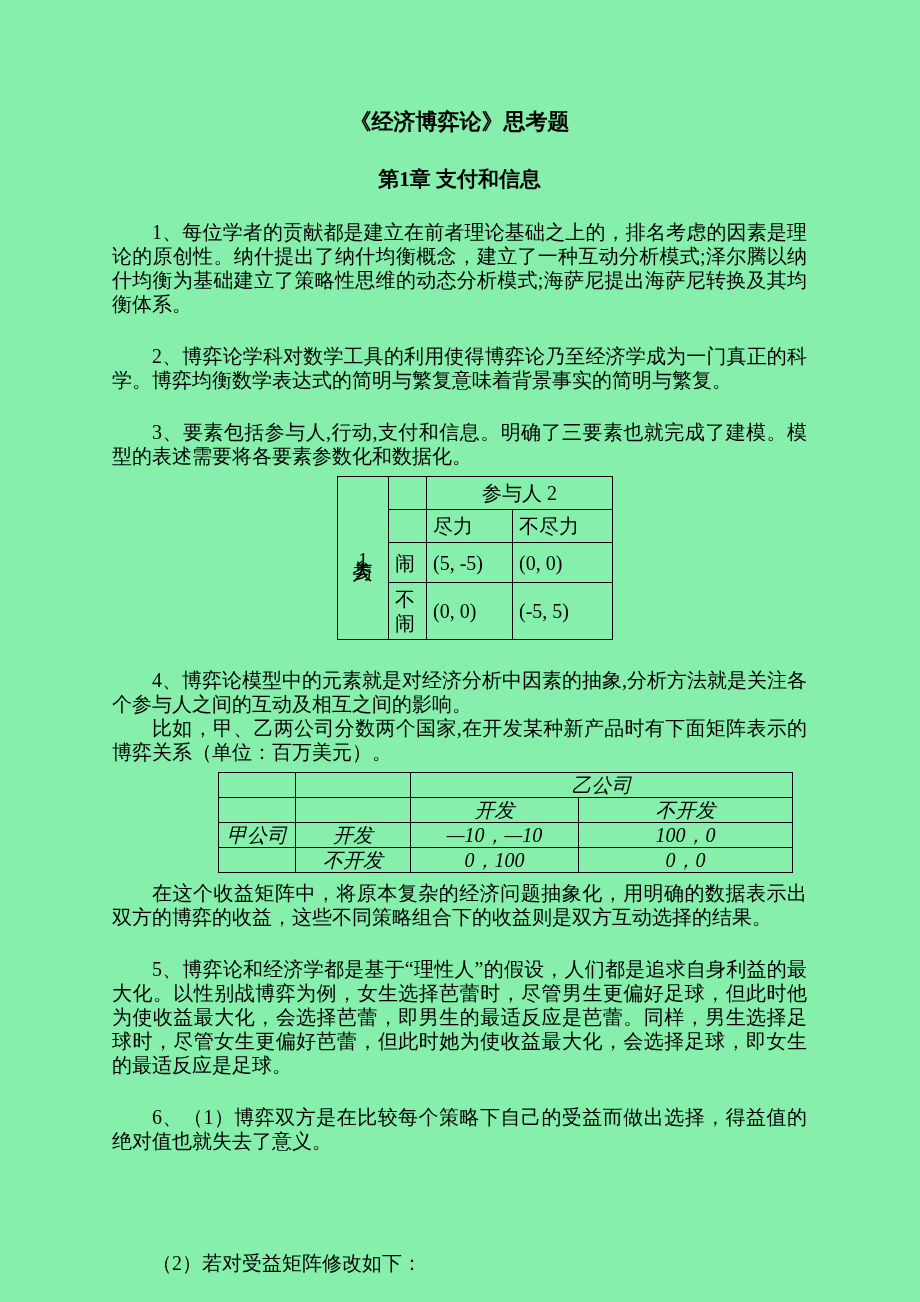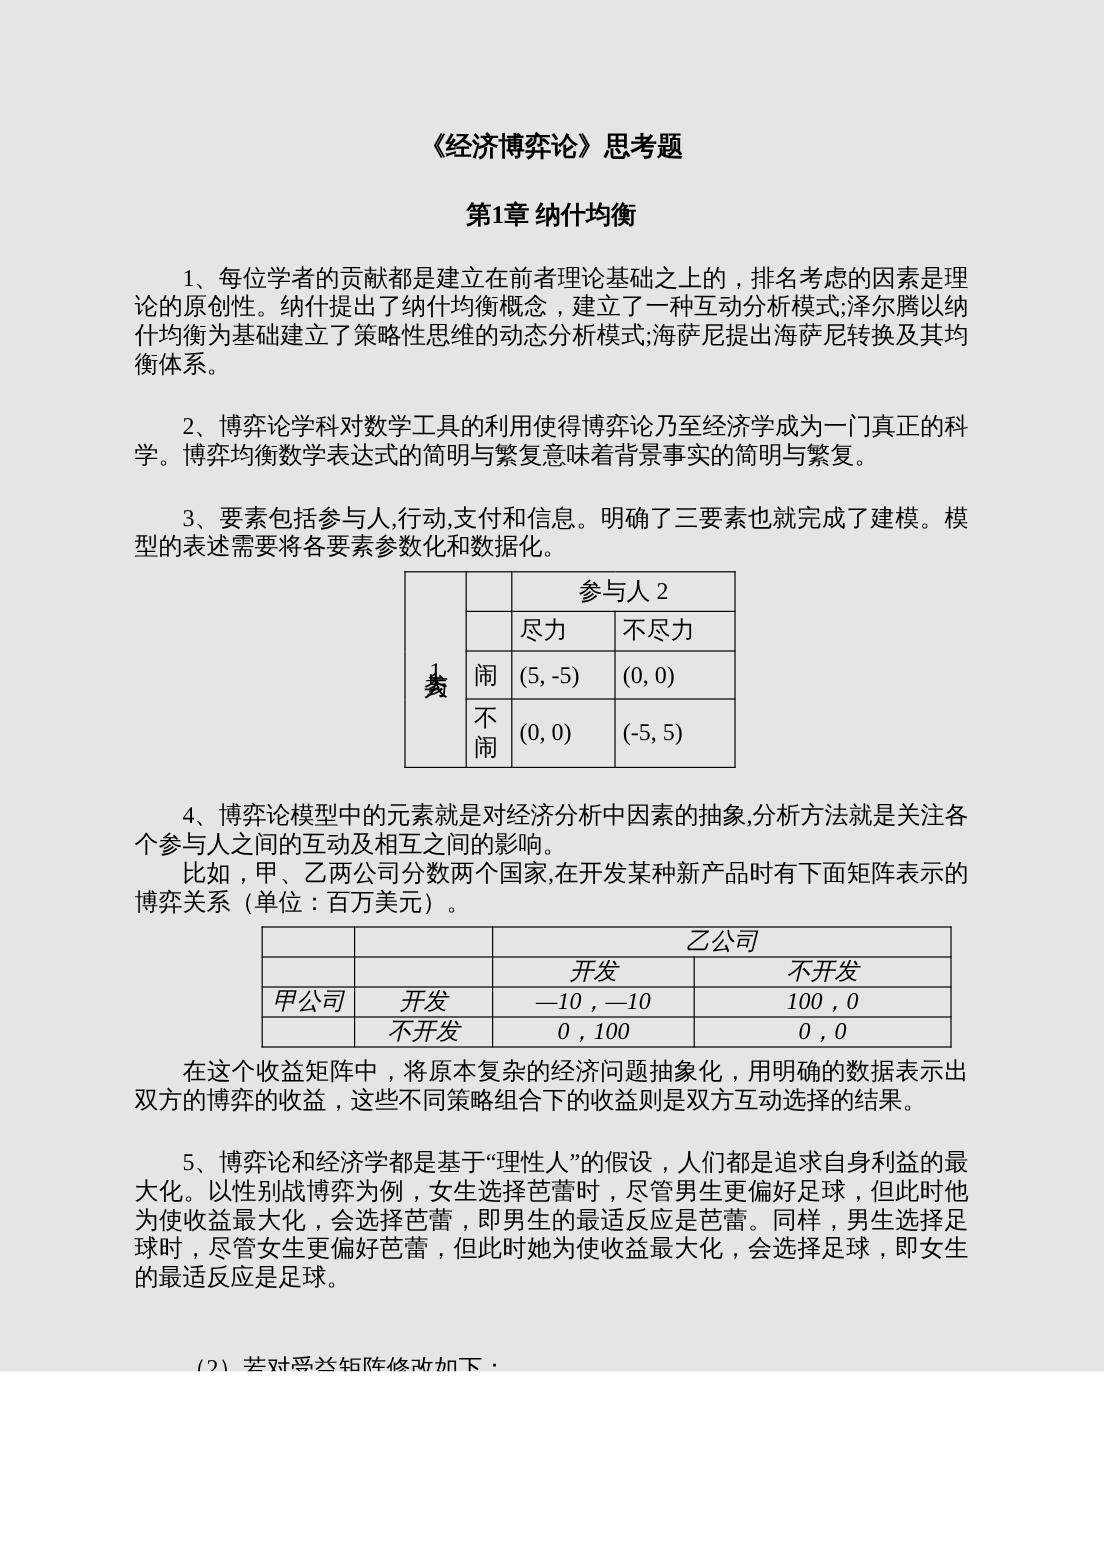--- a/index.html
+++ b/index.html
@@ -1,39 +1,39 @@
 <!DOCTYPE html>
 <html><head>
 <meta charset="utf-8">
 <style>
   * { margin:0; padding:0; box-sizing:border-box; }
   html,body { background:#ffffff; }
   .page {
     position:relative;
-    width:920px; height:1143px;
-    background:#e5e5e5;
+    width:920px; height:1302px;
+    background:#86efac;
     color:#000000;
     font-family:"Liberation Serif","DejaVu Serif",serif;
     font-size:20px; line-height:24px;
     padding:108px 113px 0 112px;
     overflow:hidden;
   }
   .doc-title {
     text-align:center; font-weight:bold;
     font-size:22px; line-height:28px;
   }
   .chapter-heading {
     text-align:center; font-weight:bold;
     font-size:21px; line-height:26px;
     margin-top:30px;
   }
   .para { text-indent:2em; margin-top:28px; text-align:justify; }
   .para.cont { margin-top:0; }
   .para.after-table { margin-top:8px; }
-  .para.big-gap { margin-top:52px; }
+  .para.big-gap { margin-top:98px; }
 
   table { border-collapse:collapse; table-layout:fixed; font-size:20px; line-height:24px; }
   td { border:1px solid #000; padding:4px 6px; vertical-align:middle; overflow:hidden; }
 
   .t1 { margin:8px 0 0 225px; }
   .t1 td { text-align:left; }
   .t1 td.center { text-align:center; }
   .t1 td.vert {
     writing-mode:vertical-rl;
     text-orientation:upright;
@@ -48,21 +48,21 @@
   .t2 { margin:8px 0 0 106px; }
   .t2 td { text-align:center; height:24px; padding:0 4px;font-style:italic; }
 </style>
 </head>
 <body>
 
 <div class="page">
 
   <div class="doc-title">《经济博弈论》思考题</div>
 
-  <div class="chapter-heading">第1章 纳什均衡</div>
+  <div class="chapter-heading">第1章 支付和信息</div>
 
   <p class="para">1、每位学者的贡献都是建立在前者理论基础之上的，排名考虑的因素是理论的原创性。纳什提出了纳什均衡概念，建立了一种互动分析模式;泽尔腾以纳什均衡为基础建立了策略性思维的动态分析模式;海萨尼提出海萨尼转换及其均衡体系。</p>
 
   <p class="para">2、博弈论学科对数学工具的利用使得博弈论乃至经济学成为一门真正的科学。博弈均衡数学表达式的简明与繁复意味着背景事实的简明与繁复。</p>
 
   <p class="para">3、要素包括参与人,行动,支付和信息。明确了三要素也就完成了建模。模型的表述需要将各要素参数化和数据化。</p>
 
   <table class="t1">
     <colgroup>
       <col style="width:32px">
@@ -128,16 +128,17 @@
       <td>0，100</td>
       <td>0，0</td>
     </tr>
   </tbody>
     </table>
 
   <p class="para after-table">在这个收益矩阵中，将原本复杂的经济问题抽象化，用明确的数据表示出双方的博弈的收益，这些不同策略组合下的收益则是双方互动选择的结果。</p>
 
   <p class="para">5、博弈论和经济学都是基于“理性人”的假设，人们都是追求自身利益的最大化。以性别战博弈为例，女生选择芭蕾时，尽管男生更偏好足球，但此时他为使收益最大化，会选择芭蕾，即男生的最适反应是芭蕾。同样，男生选择足球时，尽管女生更偏好芭蕾，但此时她为使收益最大化，会选择足球，即女生的最适反应是足球。</p>
 
+  <p class="para">6、（1）博弈双方是在比较每个策略下自己的受益而做出选择，得益值的绝对值也就失去了意义。</p>
 
   <p class="para big-gap">（2）若对受益矩阵修改如下：</p>
 
 </div>
 
 </body></html>

